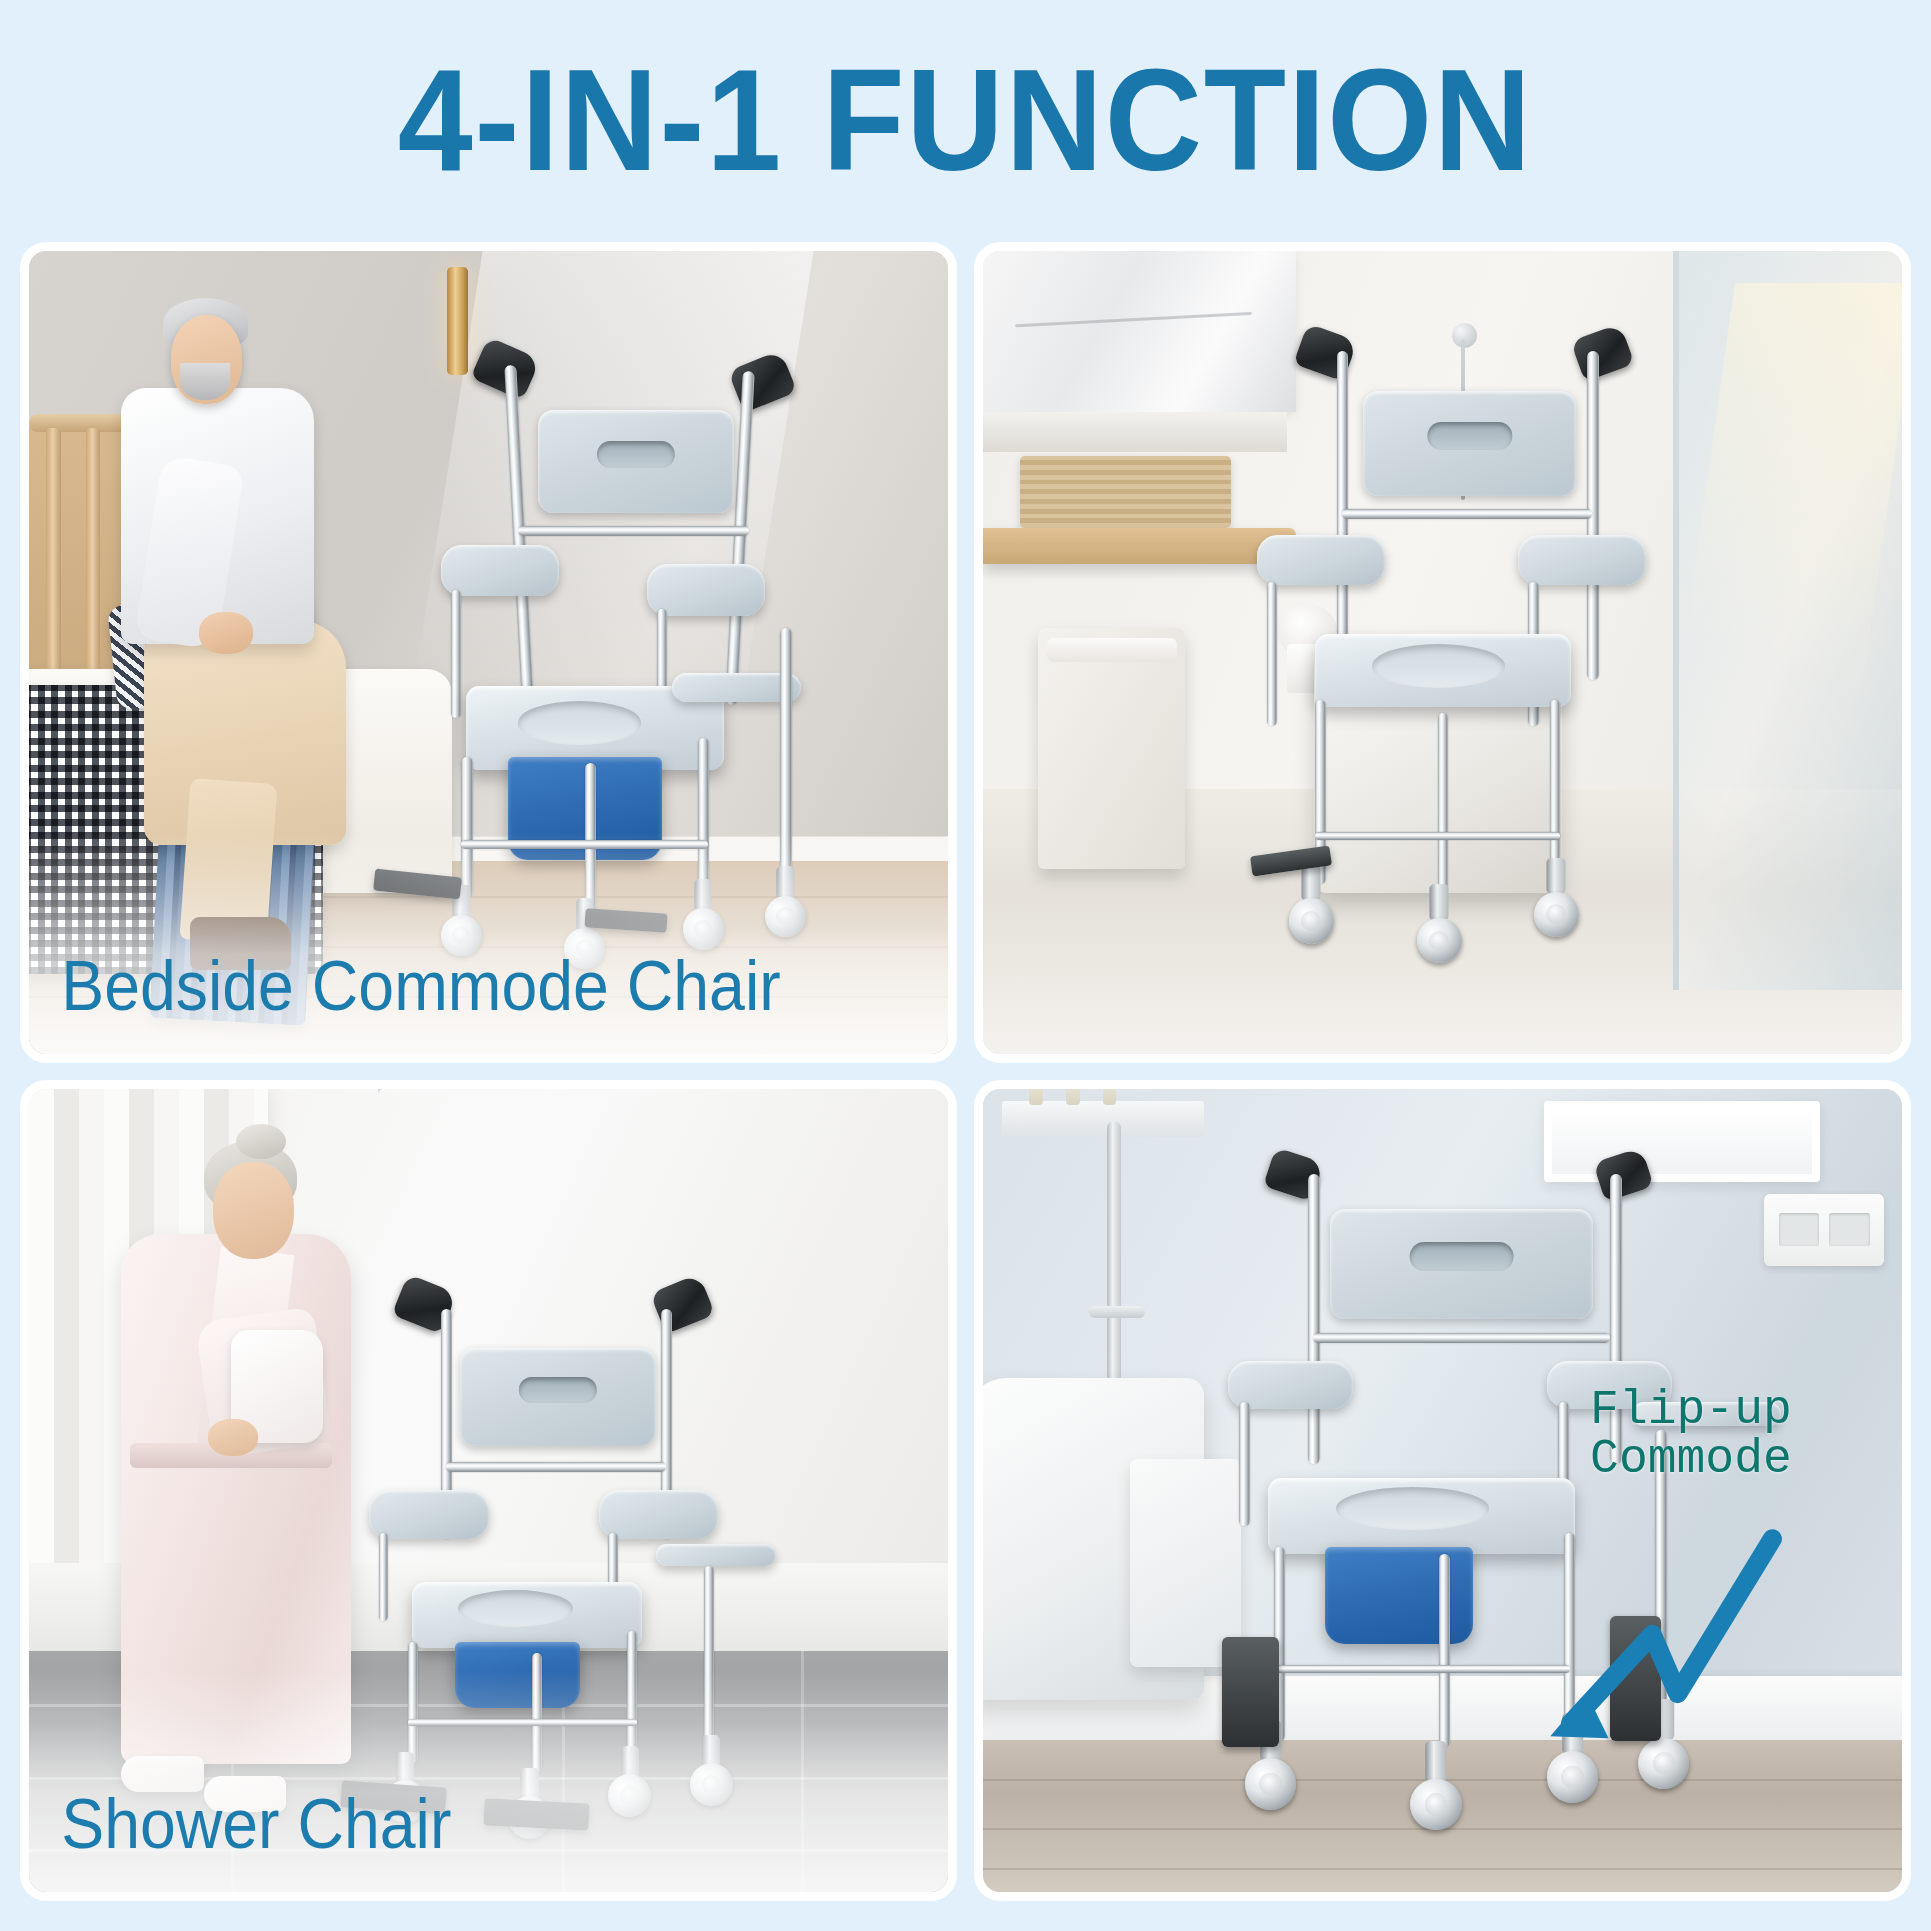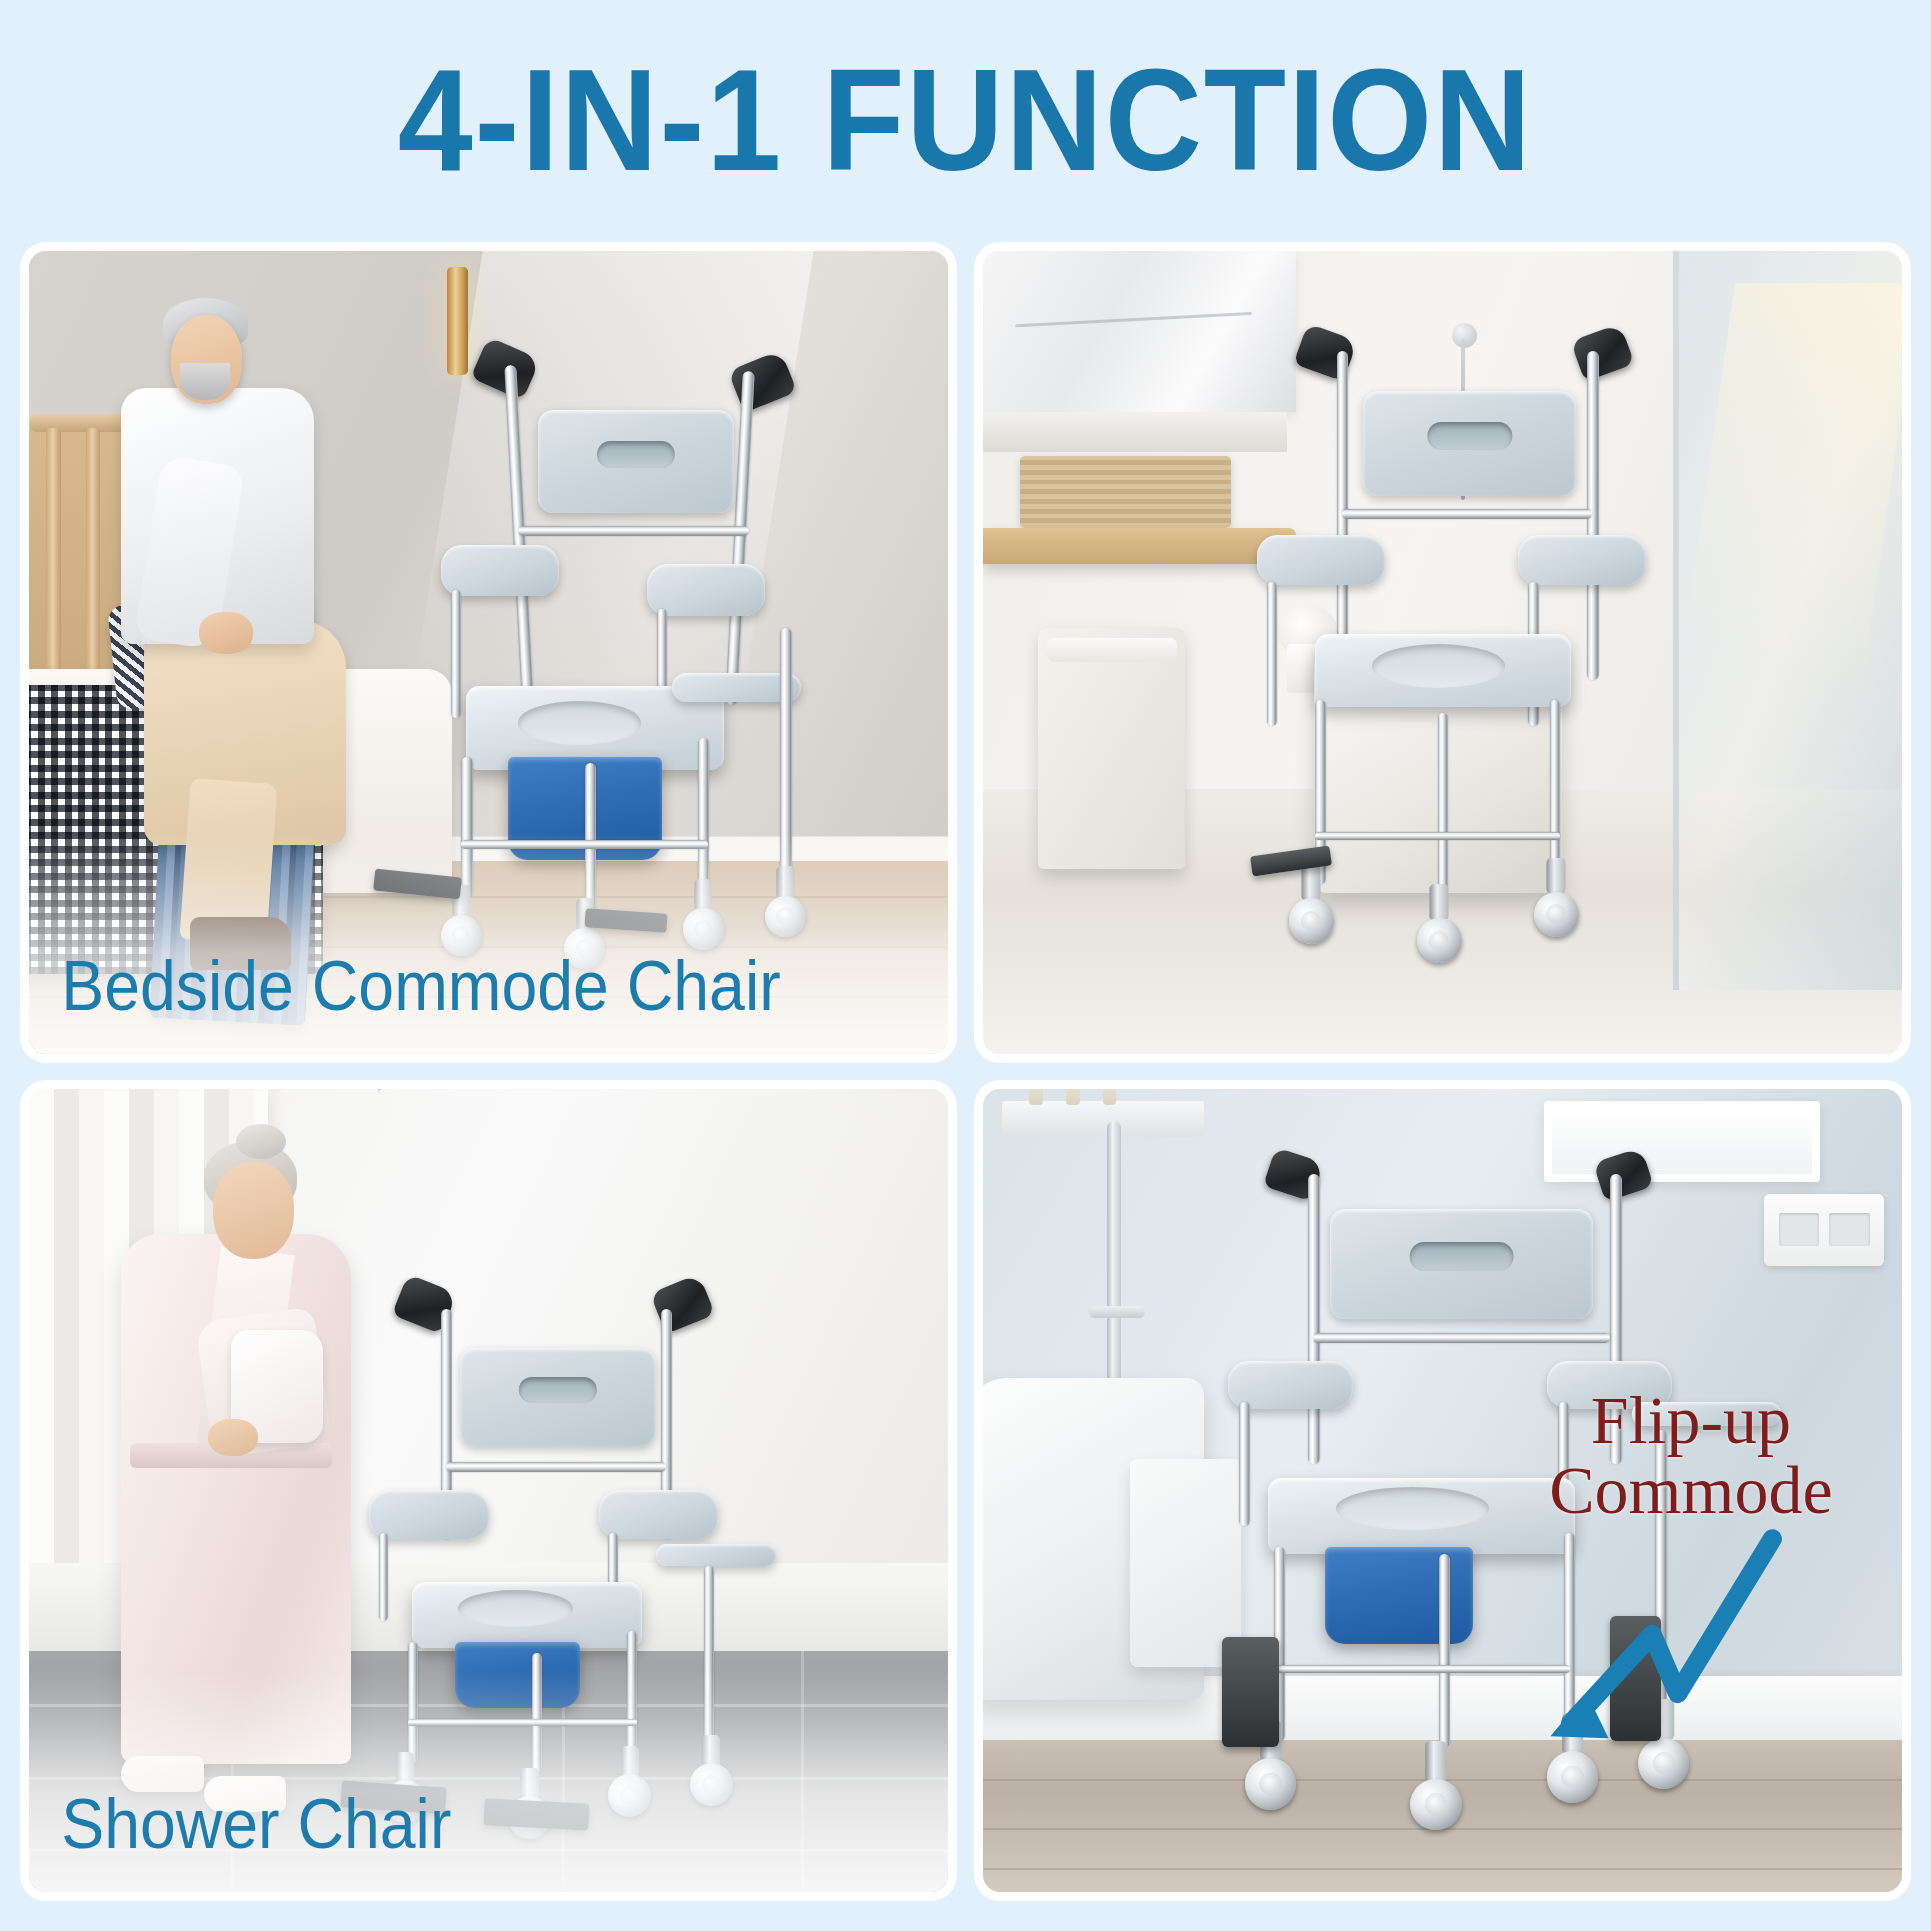--- a/index.html
+++ b/index.html
@@ -300,22 +300,22 @@
   #p4 .pipe-br{ position:absolute; left:11.5%; top:27%; width:56px; height:11.6px;
     background:linear-gradient(180deg,#eef1f2,#c5ccd0); border-radius:5.8px;}
   #p4 .topshelf{ position:absolute; left:2%; top:1.5%; width:22%; height:4.5%;
     background:linear-gradient(180deg,#f6f7f8,#dfe3e5); border-radius:2.9px;}
   #p4 .bottle{ position:absolute; top:-3.2%; width:13.5px; height:41px; border-radius:3.9px;
     background:linear-gradient(180deg,#f4f1e4,#d9d4c2);}
 
   
   .anno{
     position:absolute;
-    font-family:Liberation Serif, serif;
-    color:#7f1d1d; font-size:68px; line-height:1.02; text-align:center;
+    font-family:Liberation Mono, monospace;
+    color:#0f766e; font-size:48px; line-height:1.02; text-align:center;
     text-shadow:0 1px 2.9px rgba(255,255,255,.6);
   }
   .anno-arrow{ position:absolute; }
 </style>
 </head>
 <body>
 
 <div class="title-bar">
   <div class="title">4-IN-1 FUNCTION</div>
 </div>

